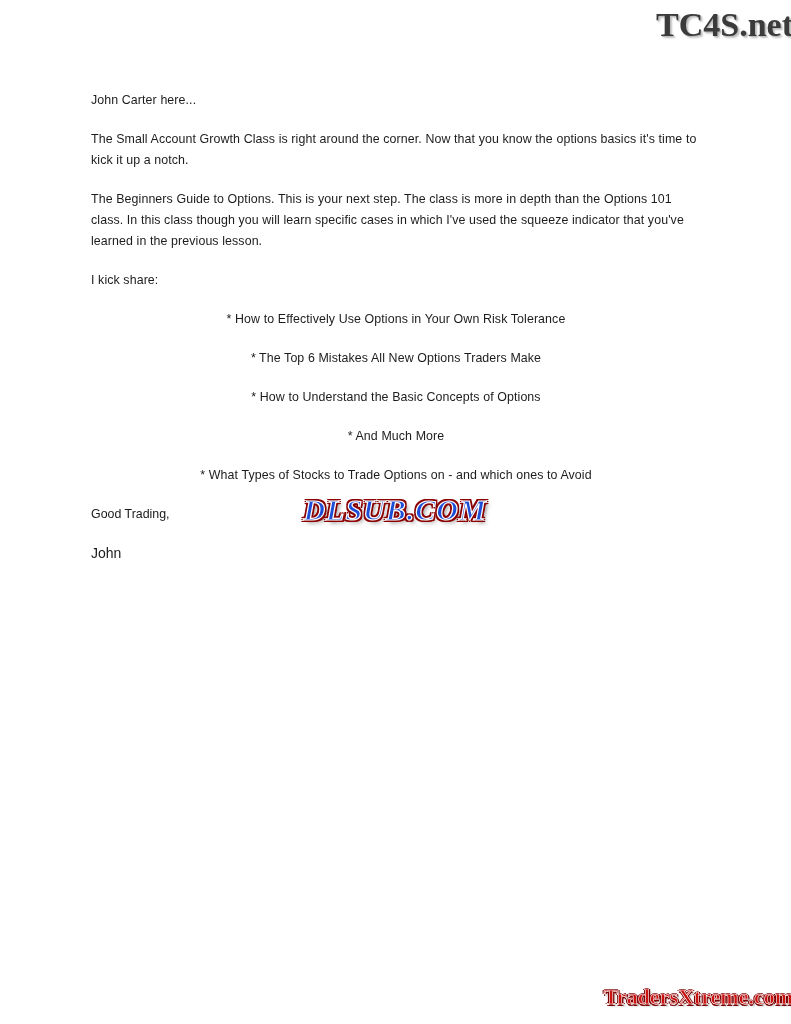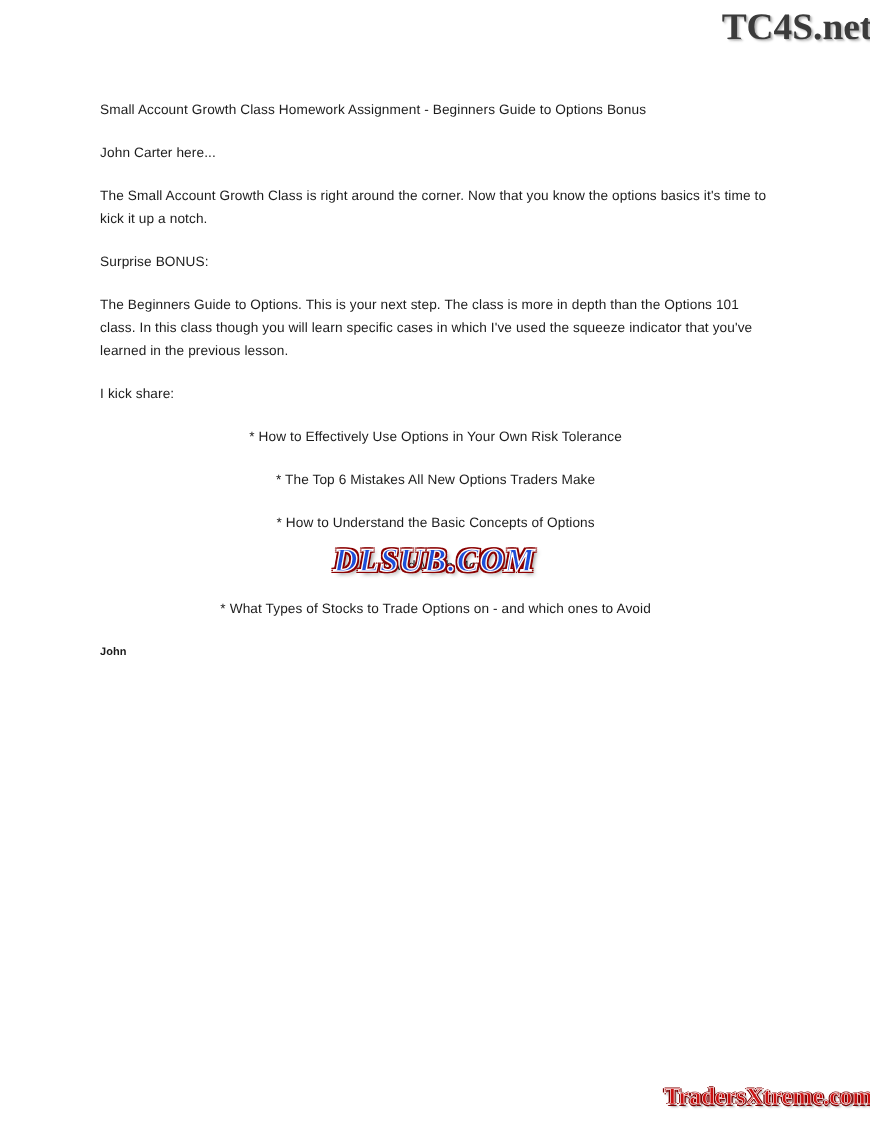--- a/index.html
+++ b/index.html
@@ -59,24 +59,23 @@
     margin: 0 0 18px 0;
     letter-spacing: 0.1px;
     text-align: center;
   }
   .sign-off {
     font-size: 12.4px;
     line-height: 21px;
     margin: 0 0 18px 0;
   }
   .sign-name {
-    font-size: 10px;
+    font-size: 14px;
     line-height: 21px;
     margin: 0;
-    font-weight: bold;
   }
 
   
   .stamp {
     position: absolute;
     left: 254px;
     top: 492px;
     width: 282px;
     height: 36px;
   }
@@ -131,38 +130,37 @@
 </style>
 </head>
 <body>
 
 <div class="page">
 
   <div class="top-watermark">TC4S.net</div>
 
   <div class="doc-content">
 
-    <p class="para">Small Account Growth Class Homework Assignment - Beginners Guide to Options Bonus</p>
 
     <p class="para">John Carter here...</p>
 
     <p class="para">The Small Account Growth Class is right around the corner. Now that you know the options basics it's time to kick it up a notch.</p>
 
-    <p class="para">Surprise BONUS:</p>
 
     <p class="para">The Beginners Guide to Options. This is your next step. The class is more in depth than the Options 101 class. In this class though you will learn specific cases in which I've used the squeeze indicator that you've learned in the previous lesson.</p>
 
     <p class="para">I kick share:</p>
 
     <p class="bullet-line">* How to Effectively Use Options in Your Own Risk Tolerance</p>
     <p class="bullet-line">* The Top 6 Mistakes All New Options Traders Make</p>
     <p class="bullet-line">* How to Understand the Basic Concepts of Options</p>
     <p class="bullet-line">* And Much More</p>
     <p class="bullet-line">* What Types of Stocks to Trade Options on - and which ones to Avoid</p>
 
+    <p class="sign-off">Good Trading,</p>
 
     <p class="sign-name">John</p>
 
   </div>
 
   <div class="stamp">
     <div class="stamp-inner">DLSUB.COM</div>
   </div>
 
   <div class="bottom-watermark">TradersXtreme.com</div>

